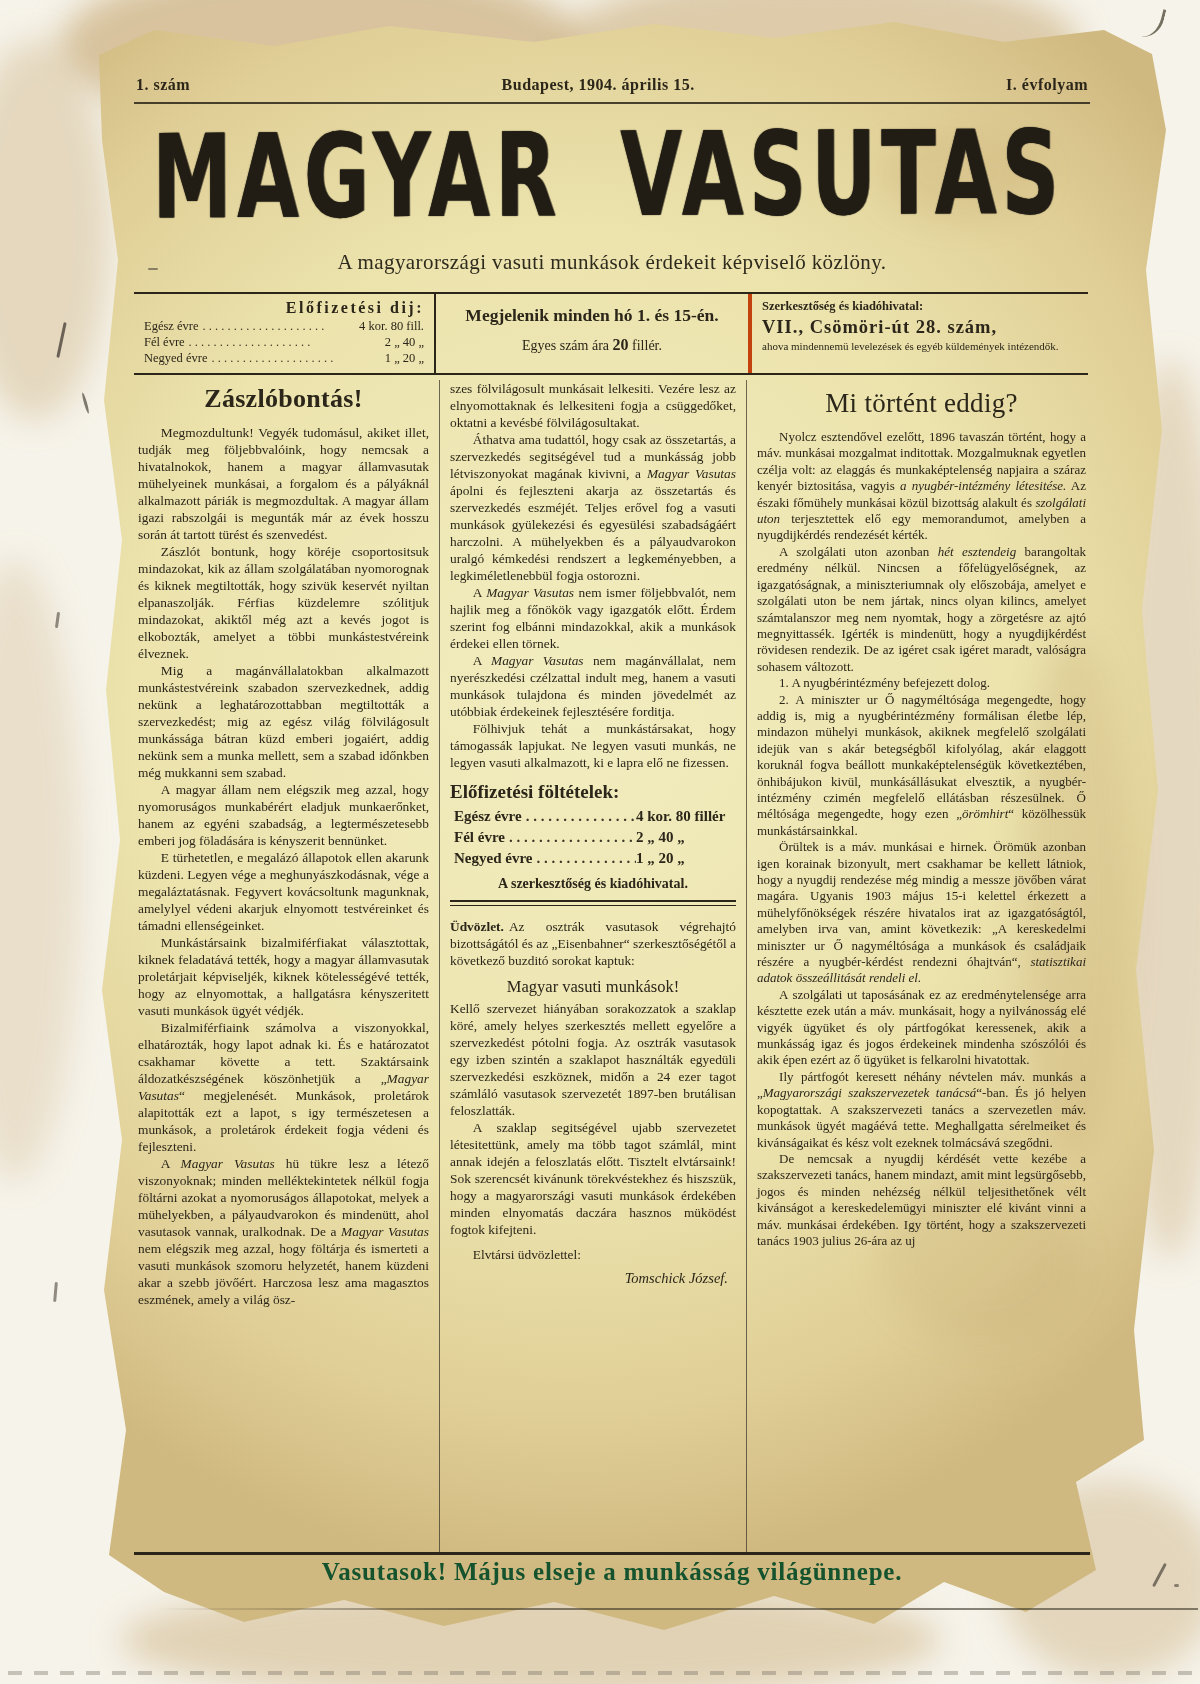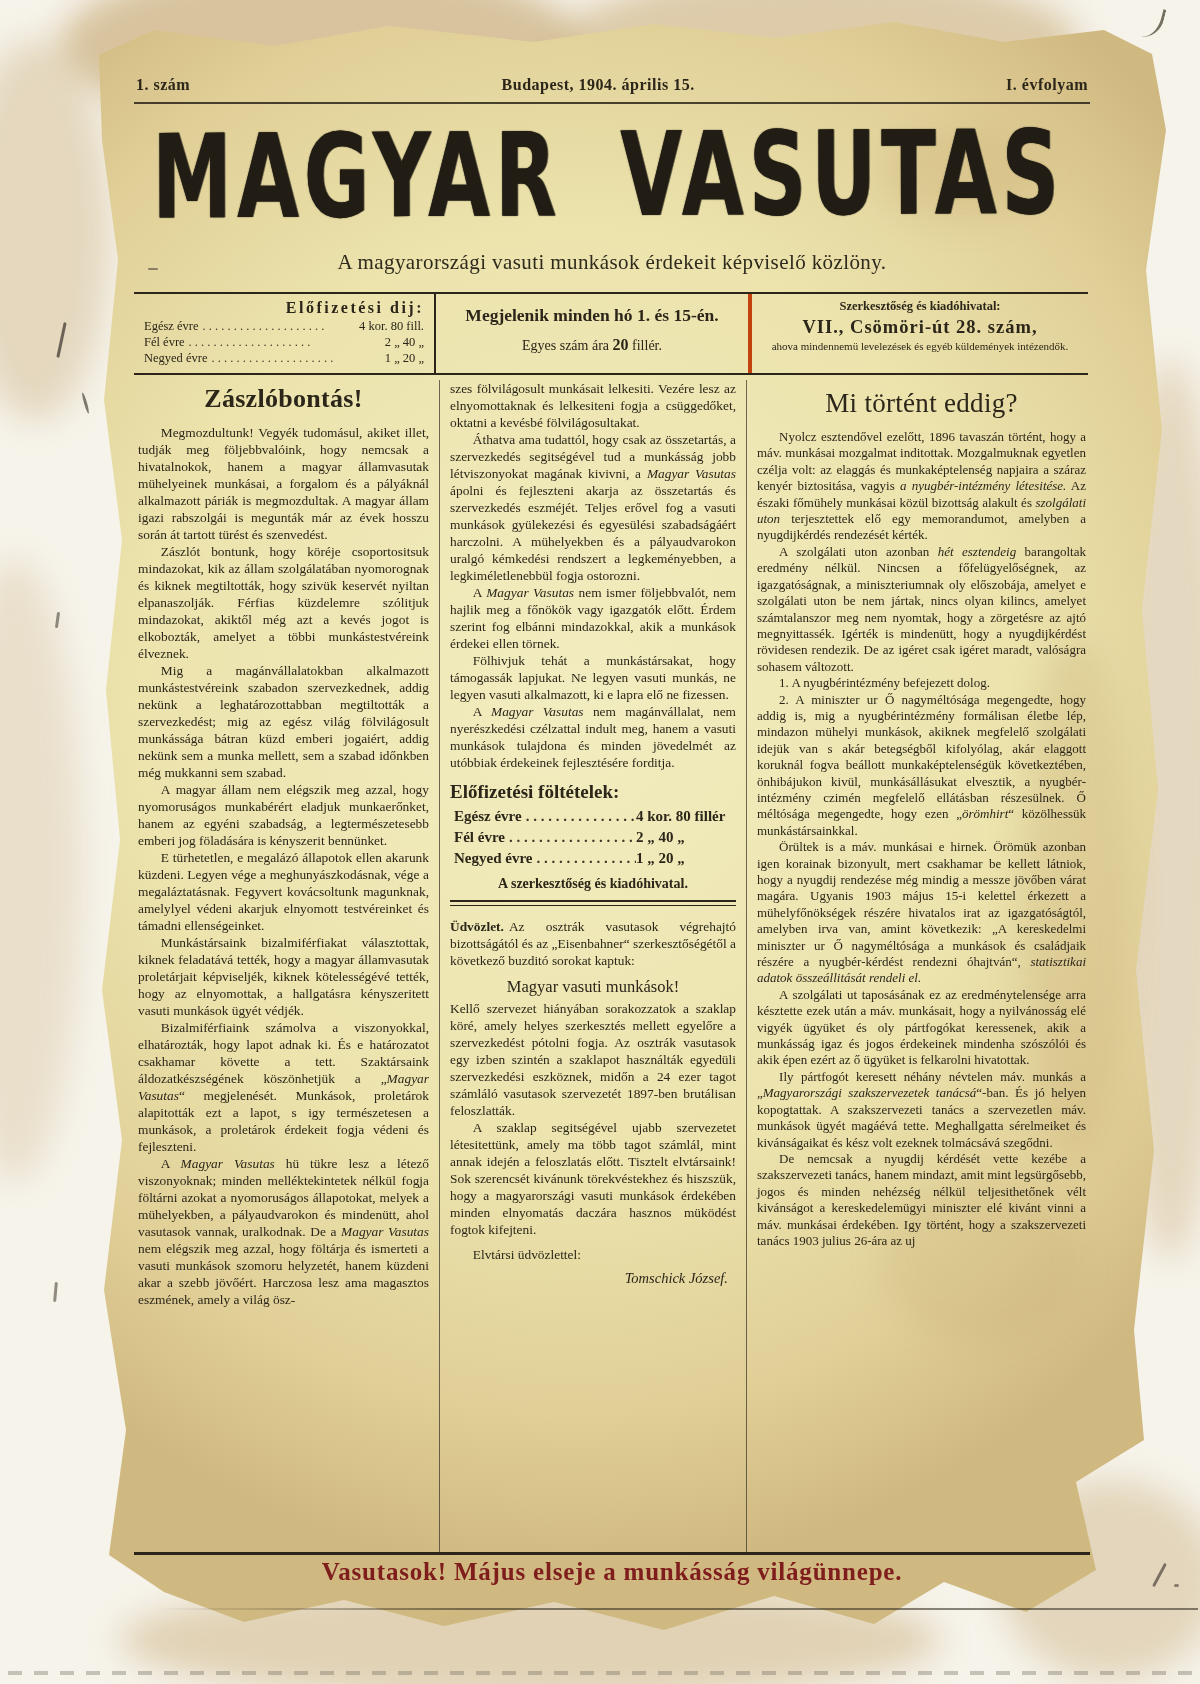--- a/index.html
+++ b/index.html
@@ -39,21 +39,21 @@
     border-top:2px solid #2b2619;border-bottom:2px solid #2b2619;display:flex;}
   .ib-box{box-sizing:border-box;padding:5px 10px 7px;}
   .ib-left{width:302px;border-right:2px solid #2b2619;}
   .ib-left .ib-title{text-align:right;font-weight:bold;font-size:16px;letter-spacing:2.5px;margin-bottom:1px;}
   .sub-row{display:flex;align-items:flex-start;font-size:12.5px;line-height:16px;white-space:nowrap;}
   .sub-row .leader{flex:1;overflow:hidden;opacity:.9;padding:0 4px;}
   .ib-mid{flex:1;border-right:4px solid #c2410c;text-align:center;}
   .ib-mid .mid1{font-weight:bold;font-size:17.5px;margin-top:6px;}
   .ib-mid .mid2{font-size:14px;margin-top:10px;}
   .ib-mid .mid2 b{font-size:16px;}
-  .ib-right{width:336px;text-align:center;line-height:1.25;}
+  .ib-right{width:336px;text-align:left;line-height:1.25;}
   .ib-right .r1{font-weight:bold;font-size:12.5px;}
   .ib-right .r2{font-weight:bold;font-size:18.5px;letter-spacing:1px;margin-top:1px;}
   .ib-right .r3{font-size:11px;margin-top:1px;}
 
   .columns{position:absolute;top:380px;left:128px;width:952px;height:1172px;display:flex;overflow:hidden;
     font-size:13.4px;line-height:17px;text-align:justify;hyphens:auto;}
   .col{box-sizing:border-box;padding:0 10px;overflow:hidden;}
   .col1{width:303px;padding-left:2px;}
   .col2{width:306px;}
   .col3{flex:1;padding-right:2px;font-size:13px;line-height:16.4px;}
@@ -72,21 +72,21 @@
   .sub2-rows .val{min-width:96px;display:inline-block;}
   .sub2-signoff{font-weight:bold;text-align:center;font-size:14px;margin:6px 0 8px !important;text-indent:0 !important;}
   .double-rule{border-top:2.5px solid #2b2619;border-bottom:1px solid #2b2619;height:3px;margin:0 0 12px;}
   .greet-lead{margin-right:5px;}
   .greet-head{text-align:center;font-size:16.5px;text-indent:0 !important;margin:9px 0 5px !important;}
   .closing{text-indent:1.7em !important;margin-top:8px !important;}
   .signature{text-align:right;font-style:italic;font-size:14.5px;padding-right:8px;margin-top:7px !important;text-indent:0 !important;}
 
   .banner-rule{position:absolute;top:1552px;left:126px;width:956px;height:3px;background:#2b2619;}
   .banner{position:absolute;top:1558px;left:128px;width:952px;text-align:center;
-    font-size:25px;font-weight:bold;letter-spacing:.8px;color:#7f1d1d;}
+    font-size:25px;font-weight:bold;letter-spacing:.8px;color:#14532d;}
   .banner-underline{position:absolute;top:1608px;left:150px;width:1040px;height:2px;
     background:linear-gradient(90deg,rgba(43,38,25,0),rgba(43,38,25,.55) 30%,rgba(43,38,25,.55));}
 
   .microtext{position:absolute;top:1671px;left:0;width:1200px;height:4px;opacity:.35;
     background:repeating-linear-gradient(90deg,#6b655a 0 14px,transparent 14px 26px);}
 
   .pm{position:absolute;background:#4c453a;border-radius:2px;}
   .pm-curl{position:absolute;background:transparent;border-right:3px solid #57503f;border-radius:0 0 70% 0;}
 </style>
 </head>
@@ -163,22 +163,22 @@
             <p>Bizalmiférfiaink számolva a viszonyokkal, elhatározták, hogy lapot adnak ki. És e határozatot csakhamar követte a tett. Szaktársaink áldozatkészségének köszönhetjük a „<i>Magyar Vasutas</i>“ megjelenését. Munkások, proletárok alapitották ezt a lapot, s igy természetesen a munkások, a proletárok érdekeit fogja védeni és fejleszteni.</p>
             <p>A <i>Magyar Vasutas</i> hü tükre lesz a létező viszonyoknak; minden melléktekintetek nélkül fogja föltárni azokat a nyomoruságos állapotokat, melyek a mühelyekben, a pályaudvarokon és mindenütt, ahol vasutasok vannak, uralkodnak. De a <i>Magyar Vasutas</i> nem elégszik meg azzal, hogy föltárja és ismerteti a vasuti munkások szomoru helyzetét, hanem küzdeni akar a szebb jövőért. Harczosa lesz ama magasztos eszmének, amely a világ ösz-</p>
           </div>
       </div>
       <div class="vsep"></div>
       <div class="col col2">
         <div class="paras">
             <p>szes fölvilágosult munkásait lelkesiti. Vezére lesz az elnyomottaknak és lelkesiteni fogja a csüggedőket, oktatni a kevésbé fölvilágosultakat.</p>
             <p>Áthatva ama tudattól, hogy csak az összetartás, a szervezkedés segitségével tud a munkásság jobb létviszonyokat magának kivivni, a <i>Magyar Vasutas</i> ápolni és fejleszteni akarja az összetartás és szervezkedés eszméjét. Teljes erővel fog a vasuti munkások gyülekezési és egyesülési szabadságáért harczolni. A mühelyekben és a pályaudvarokon uralgó kémkedési rendszert a legkeményebben, a legkiméletlenebbül fogja ostorozni.</p>
             <p>A <i>Magyar Vasutas</i> nem ismer följebbvalót, nem hajlik meg a főnökök vagy igazgatók előtt. Érdem szerint fog elbánni mindazokkal, akik a munkások érdekei ellen törnek.</p>
+            <p>A <i>Magyar Vasutas</i> nem magánvállalat, nem nyerészkedési czélzattal indult meg, hanem a vasuti munkások tulajdona és minden jövedelmét az utóbbiak érdekeinek fejlesztésére forditja.</p>
             <p>Fölhivjuk tehát a munkástársakat, hogy támogassák lapjukat. Ne legyen vasuti munkás, ne legyen vasuti alkalmazott, ki e lapra elő ne fizessen.</p>
-            <p>A <i>Magyar Vasutas</i> nem magánvállalat, nem nyerészkedési czélzattal indult meg, hanem a vasuti munkások tulajdona és minden jövedelmét az utóbbiak érdekeinek fejlesztésére forditja.</p>
           </div>
         <p class="sub2-title">Előfizetési föltételek:</p>
         <div class="sub2-rows">
           <div class="sub-row">
             <span>Egész évre</span>
             <span class="leader">. . . . . . . . . . . . . . . . . . . .</span>
             <span class="val">4 kor. 80 fillér</span>
           </div>
           <div class="sub-row">
             <span>Fél évre</span>

